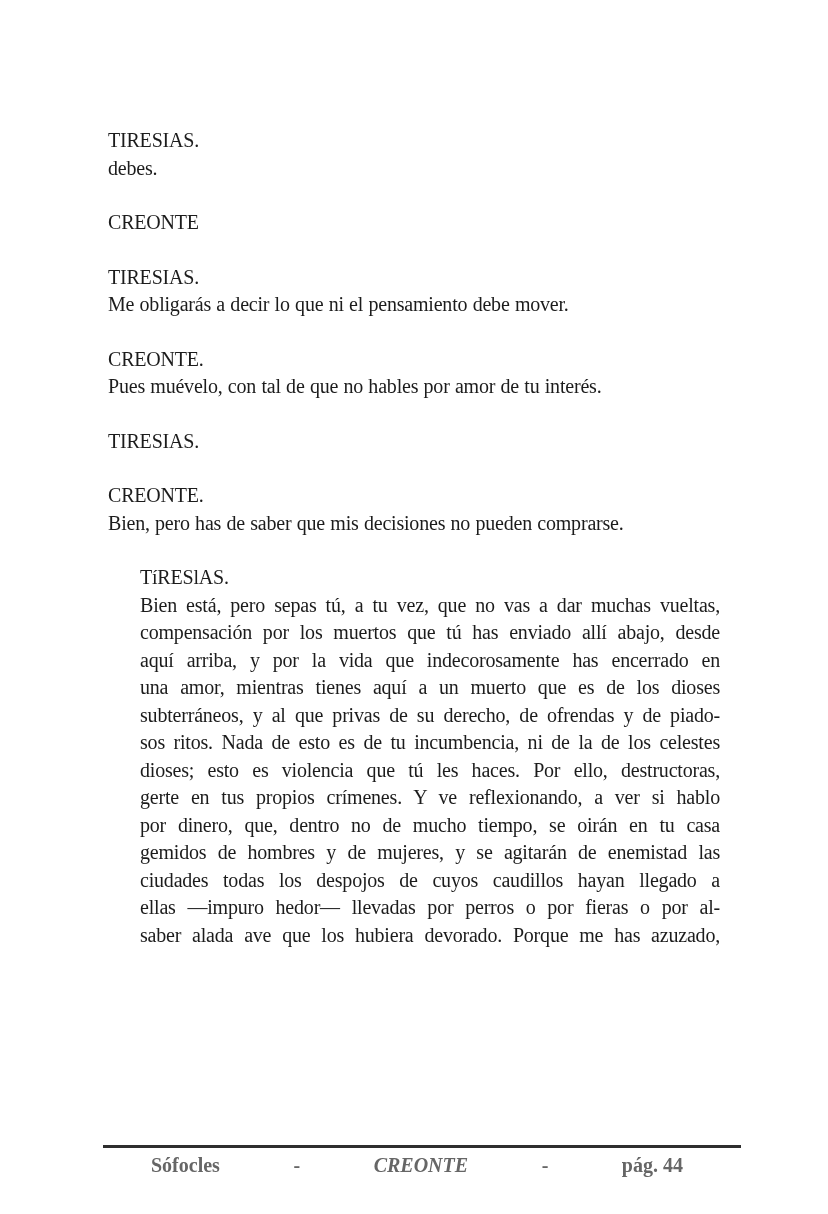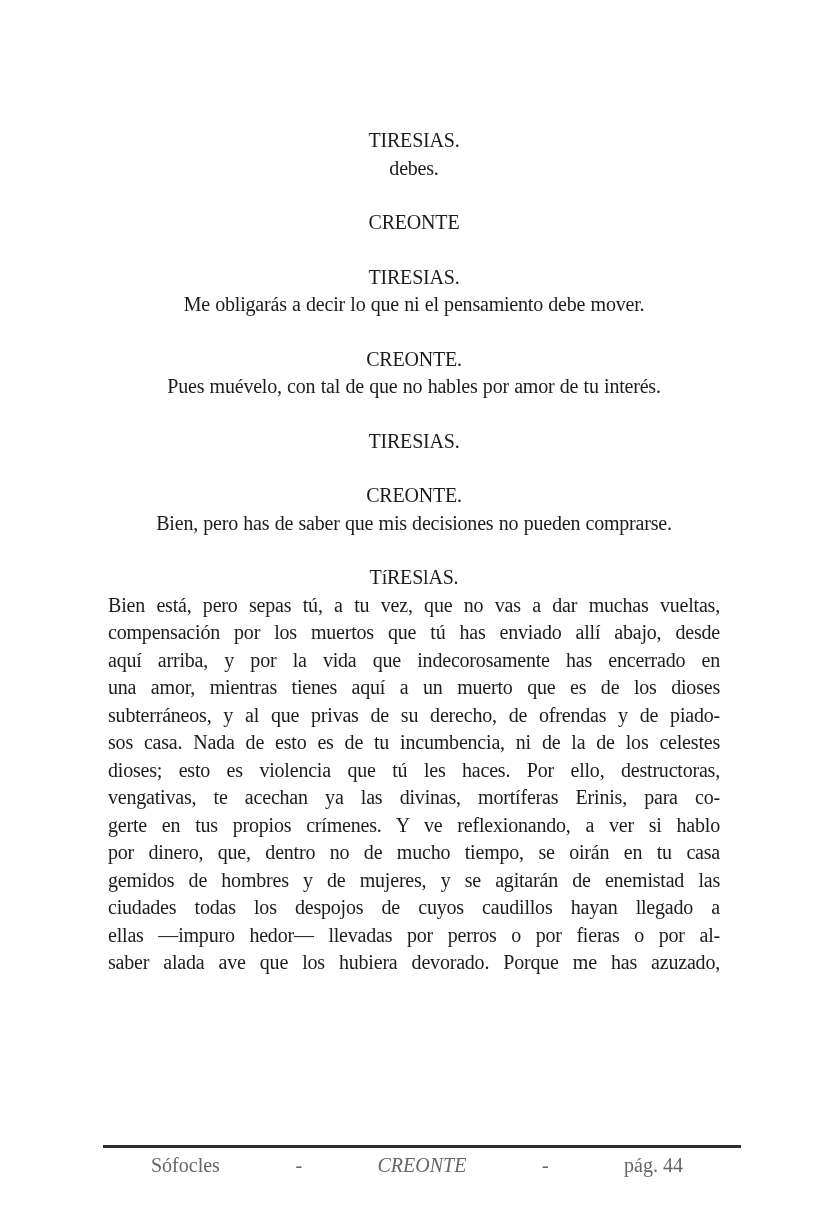--- a/index.html
+++ b/index.html
@@ -17,27 +17,26 @@
     inset: 0;
     background: #ffffff;
   }
   .text-block {
     position: absolute;
     left: 108px;
     top: 127px;
     width: 612px;
   }
   .speech { margin: 0 0 27px 0; }
-  .speech:last-child { margin-bottom: 0; }
+  .speech:last-child { margin-bottom: 0; margin-left: 32px; }
   .speaker, .line {
     font-size: 20px;
     line-height: 27.5px;
     letter-spacing: -0.2px;
     word-spacing: 0.5px;
-    text-align: center;
   }
   .line.fill {
     text-align: justify;
     text-align-last: justify;
   }
   .page-footer {
     position: absolute;
     left: 103px;
     top: 1145px;
     width: 638px;
@@ -47,20 +46,21 @@
     background: #2e2e2e;
   }
   .footer-row {
     display: flex;
     justify-content: space-between;
     align-items: flex-end;
     padding: 4px 58px 0 48px;
     font-size: 20px;
     line-height: 26px;
     color: #666666;
+    font-weight: bold;
   }
   .footer-row .italic { font-style: italic; }
 </style>
 </head>
 <body>
 
 <div class="page">
 
   <main class="text-block">
 
@@ -101,23 +101,22 @@
   </section>
 
   <section class="speech">
     <div class="speaker">TíRESlAS.</div>
     <div class="lines">
           <div class="line fill">Bien está, pero sepas tú, a tu vez, que no vas a dar muchas vueltas,</div>
           <div class="line fill">compensación por los muertos que tú has enviado allí abajo, desde</div>
           <div class="line fill">aquí arriba, y por la vida que indecorosamente has encerrado en</div>
           <div class="line fill">una amor, mientras tienes aquí a un muerto que es de los dioses</div>
           <div class="line fill">subterráneos, y al que privas de su derecho, de ofrendas y de piado-</div>
-          <div class="line fill">sos casa. Nada de esto es de tu incumbencia, ni de la de los celestes</div>
+          <div class="line fill">sos ritos. Nada de esto es de tu incumbencia, ni de la de los celestes</div>
           <div class="line fill">dioses; esto es violencia que tú les haces. Por ello, destructoras,</div>
-          <div class="line fill">vengativas, te acechan ya las divinas, mortíferas Erinis, para co-</div>
           <div class="line fill">gerte en tus propios crímenes. Y ve reflexionando, a ver si hablo</div>
           <div class="line fill">por dinero, que, dentro no de mucho tiempo, se oirán en tu casa</div>
           <div class="line fill">gemidos de hombres y de mujeres, y se agitarán de enemistad las</div>
           <div class="line fill">ciudades todas los despojos de cuyos caudillos hayan llegado a</div>
           <div class="line fill">ellas —impuro hedor— llevadas por perros o por fieras o por al-</div>
           <div class="line fill">saber alada ave que los hubiera devorado. Porque me has azuzado,</div>
         </div>
   </section>
 </main>
 

